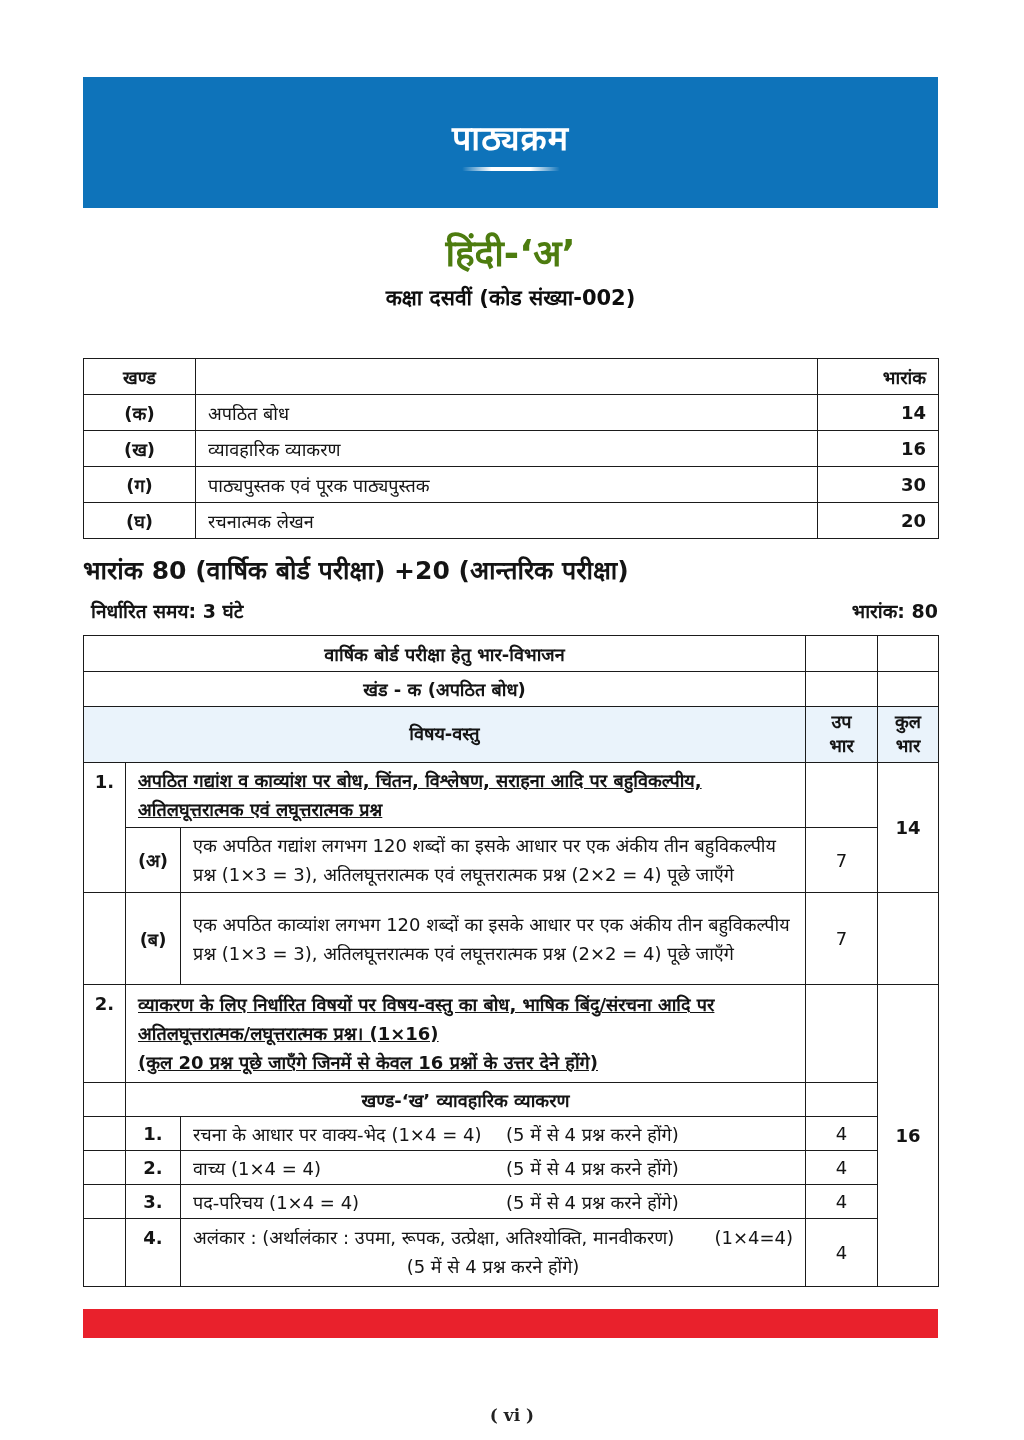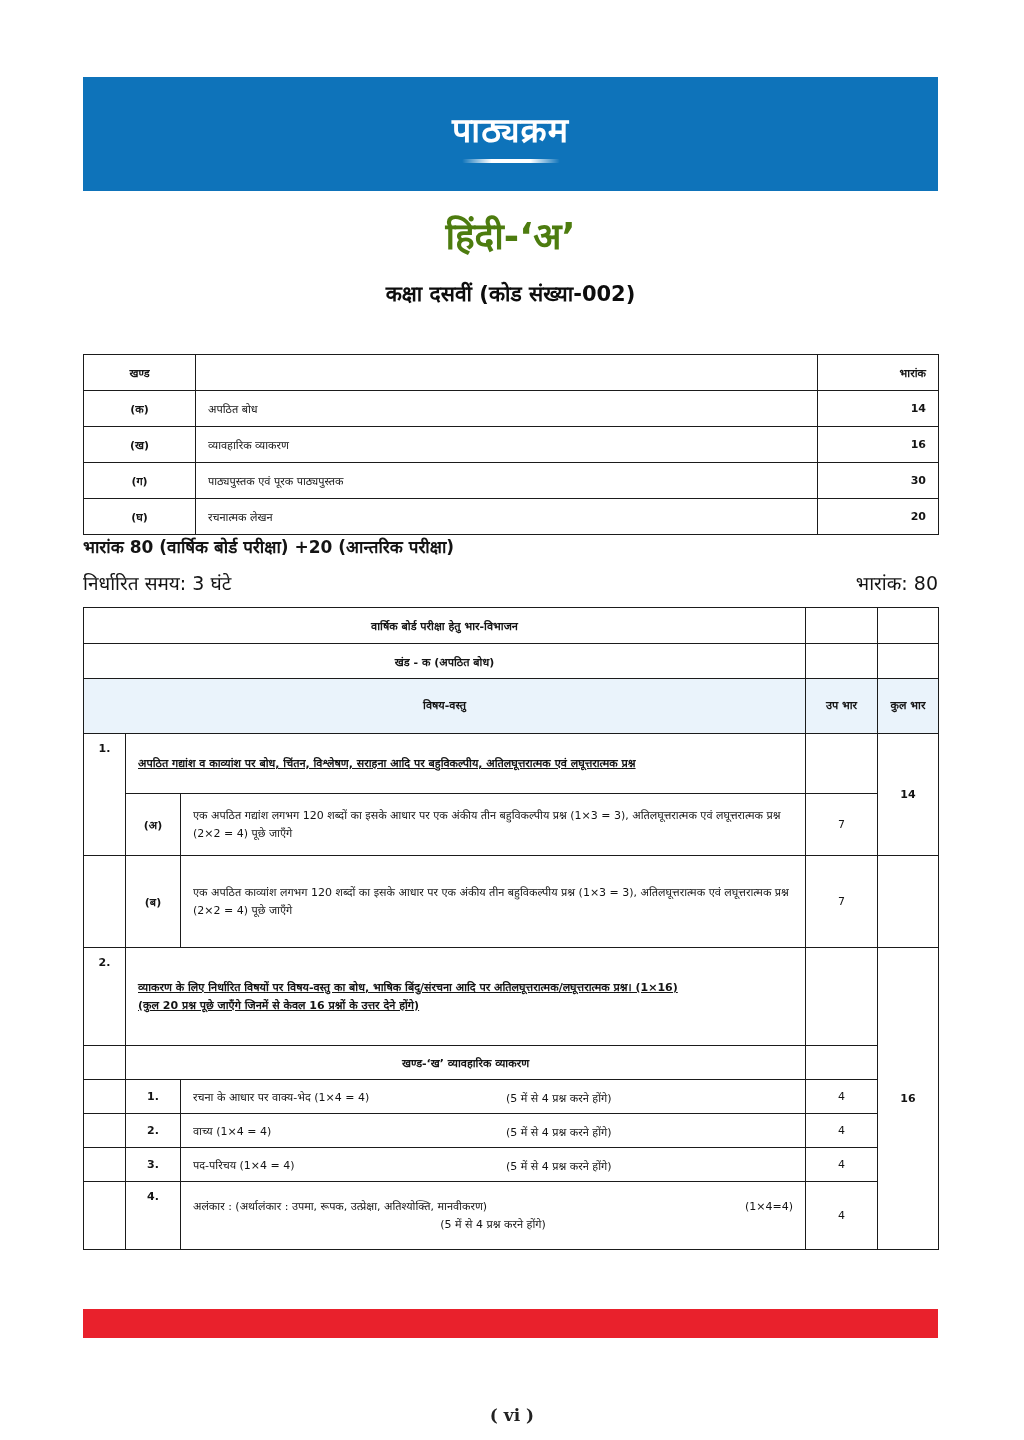--- a/index.html
+++ b/index.html
@@ -11,55 +11,55 @@
     background:#ffffff;
     font-family:"DejaVu Sans", sans-serif;
     color:#141414;
     overflow:hidden;
   }
   .content { position:absolute; left:83px; top:0; width:855px; }
 
   
   .banner {
     margin-top:77px;
-    height:114px;
+    height:131px;
     background:#0e73ba;
     display:flex; flex-direction:column;
     align-items:center; justify-content:center;
   }
   .banner-title {
     color:#ffffff; font-size:34px; font-weight:700; letter-spacing:1px;
   }
   .banner-divider {
     width:98px; height:4px; margin-top:7px; border-radius:2px;
     background:linear-gradient(90deg, rgba(255,255,255,0) 0%, #ffffff 30%, #ffffff 70%, rgba(255,255,255,0) 100%);
   }
 
   
   .subject-title {
     text-align:center; font-size:37px; font-weight:700; margin-top:18px; color:#4d7c0f;
   }
   .class-line {
-    text-align:center; font-size:21px; font-weight:700; margin-top:19px; color:#0d0d0d;
+    text-align:center; font-size:21px; font-weight:700; margin-top:6px; color:#0d0d0d;
   }
 
   
   table { border-collapse:collapse; width:855px; table-layout:fixed; }
-  td { border:1.6px solid #1b1b1b; padding:3px 12px; font-size:11px; vertical-align:middle; }
+  td { border:1.6px solid #1b1b1b; padding:3px 12px; font-size:18px; vertical-align:middle; }
   .center { text-align:center; }
   .bold { font-weight:700; }
   .num { text-align:center; }
 
   .t1 { margin-top:47px; }
   .t1 td { height:36px; }
   .t1 .serial { text-align:center; font-weight:700; }
   .t1 .marks { text-align:right; font-weight:700; }
 
-  .total-line { font-size:17px; font-weight:700; }
-  .time-row { margin-top:12px; display:flex; justify-content:space-between; font-size:19px; font-weight:400; }
+  .total-line { margin-top:13px; font-size:25px; font-weight:700; }
+  .time-row { margin-top:12px; display:flex; justify-content:space-between; font-size:19px; font-weight:700;margin-left:8px; }
 
   .t2 { margin-top:11px; }
   .t2 .blue { background:#eaf3fb; }
   .t2 .serial { text-align:center; font-weight:700; padding:3px 4px; }
   .t2 .qtext { font-weight:700; line-height:1.62;text-decoration:underline; }
   .t2 .ptext { line-height:1.62; }
   .t2 .total { font-weight:700; }
   .r-a td { height:36px; }
   .r-b td { height:35px; }
   .r-c td { height:55px; line-height:1.35; }

